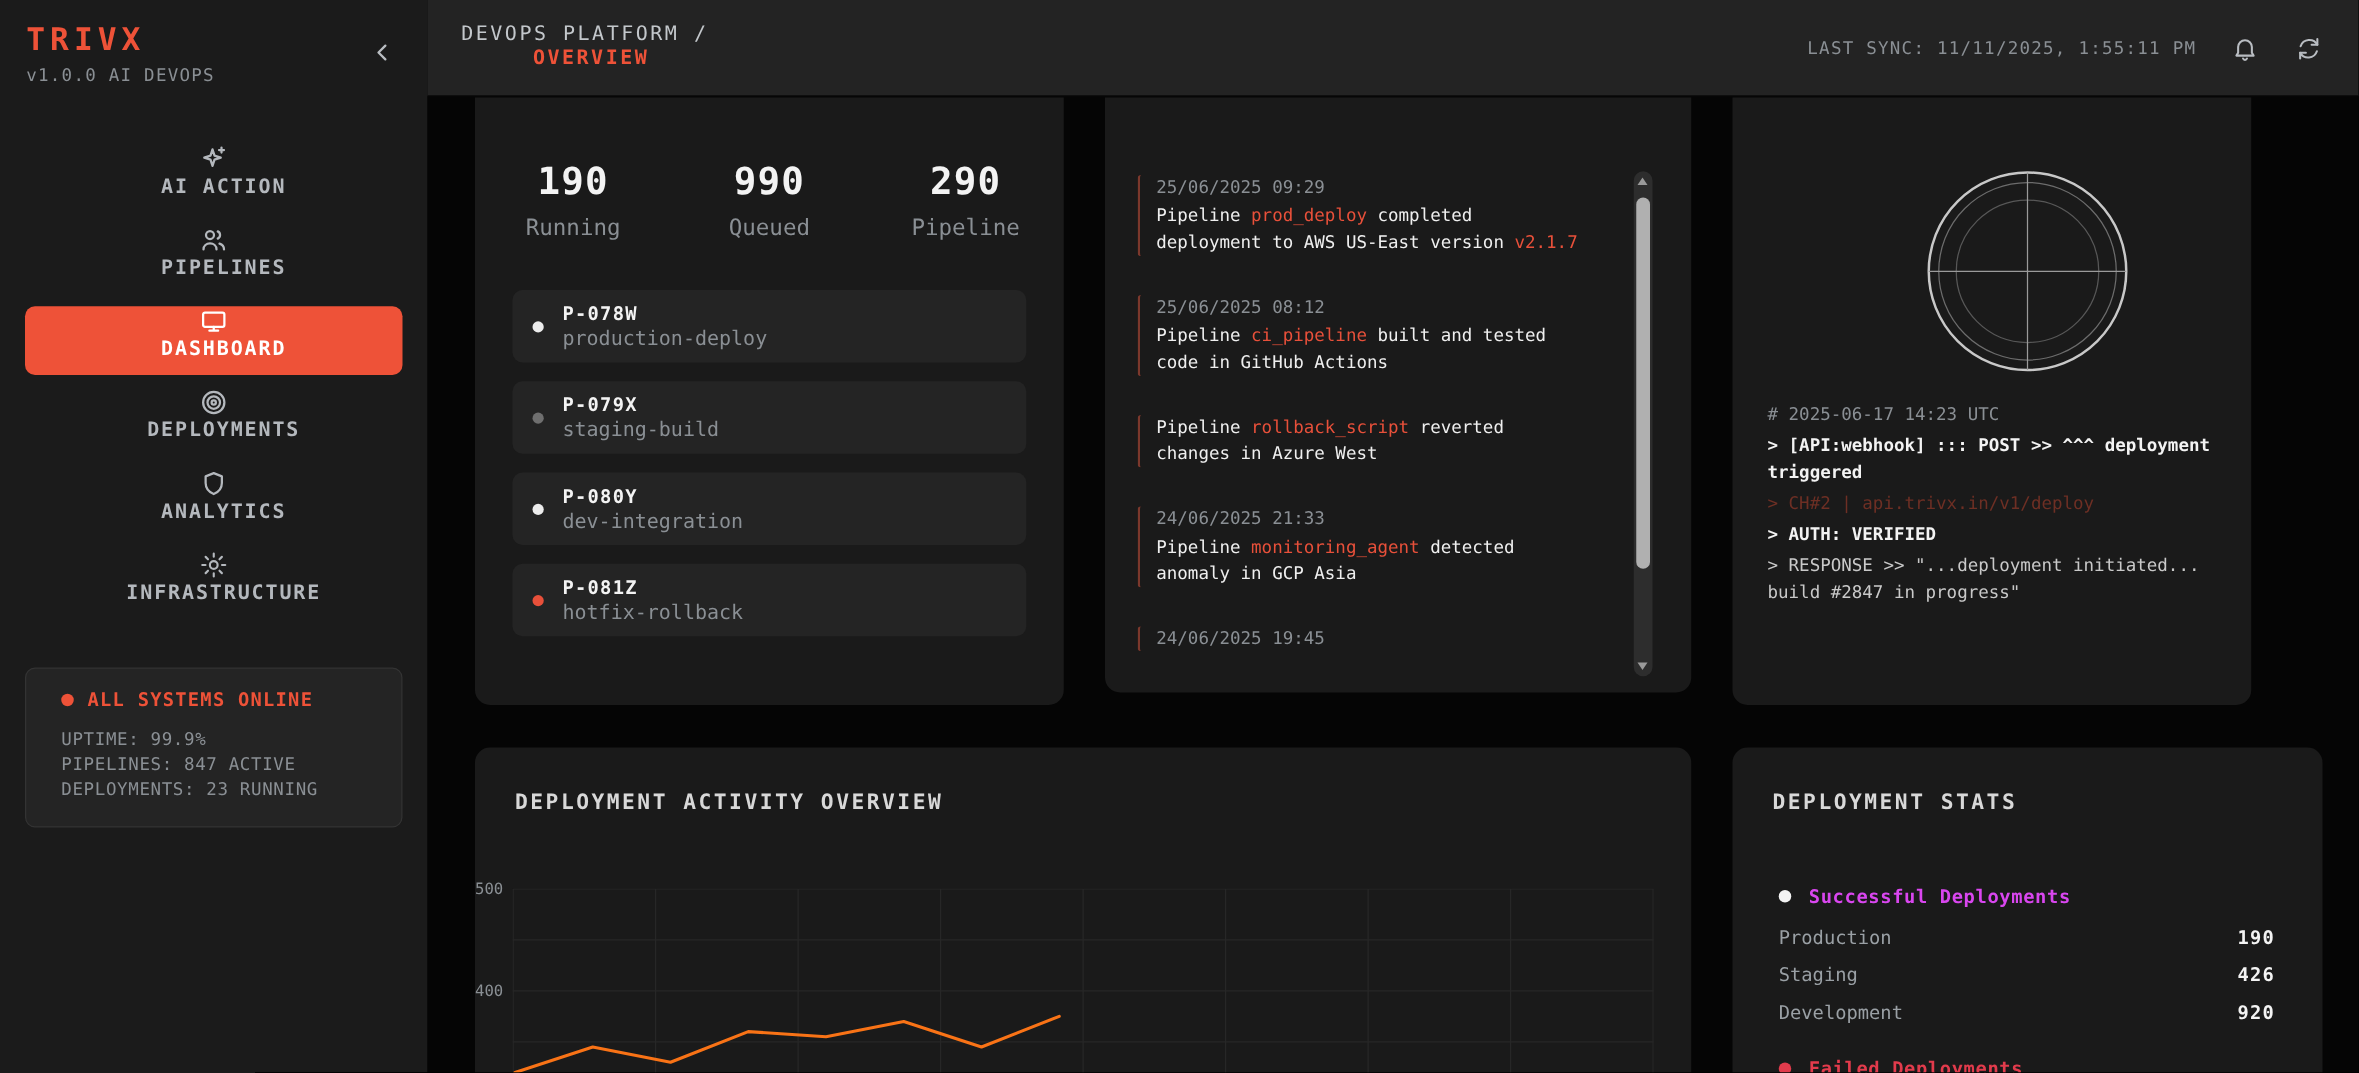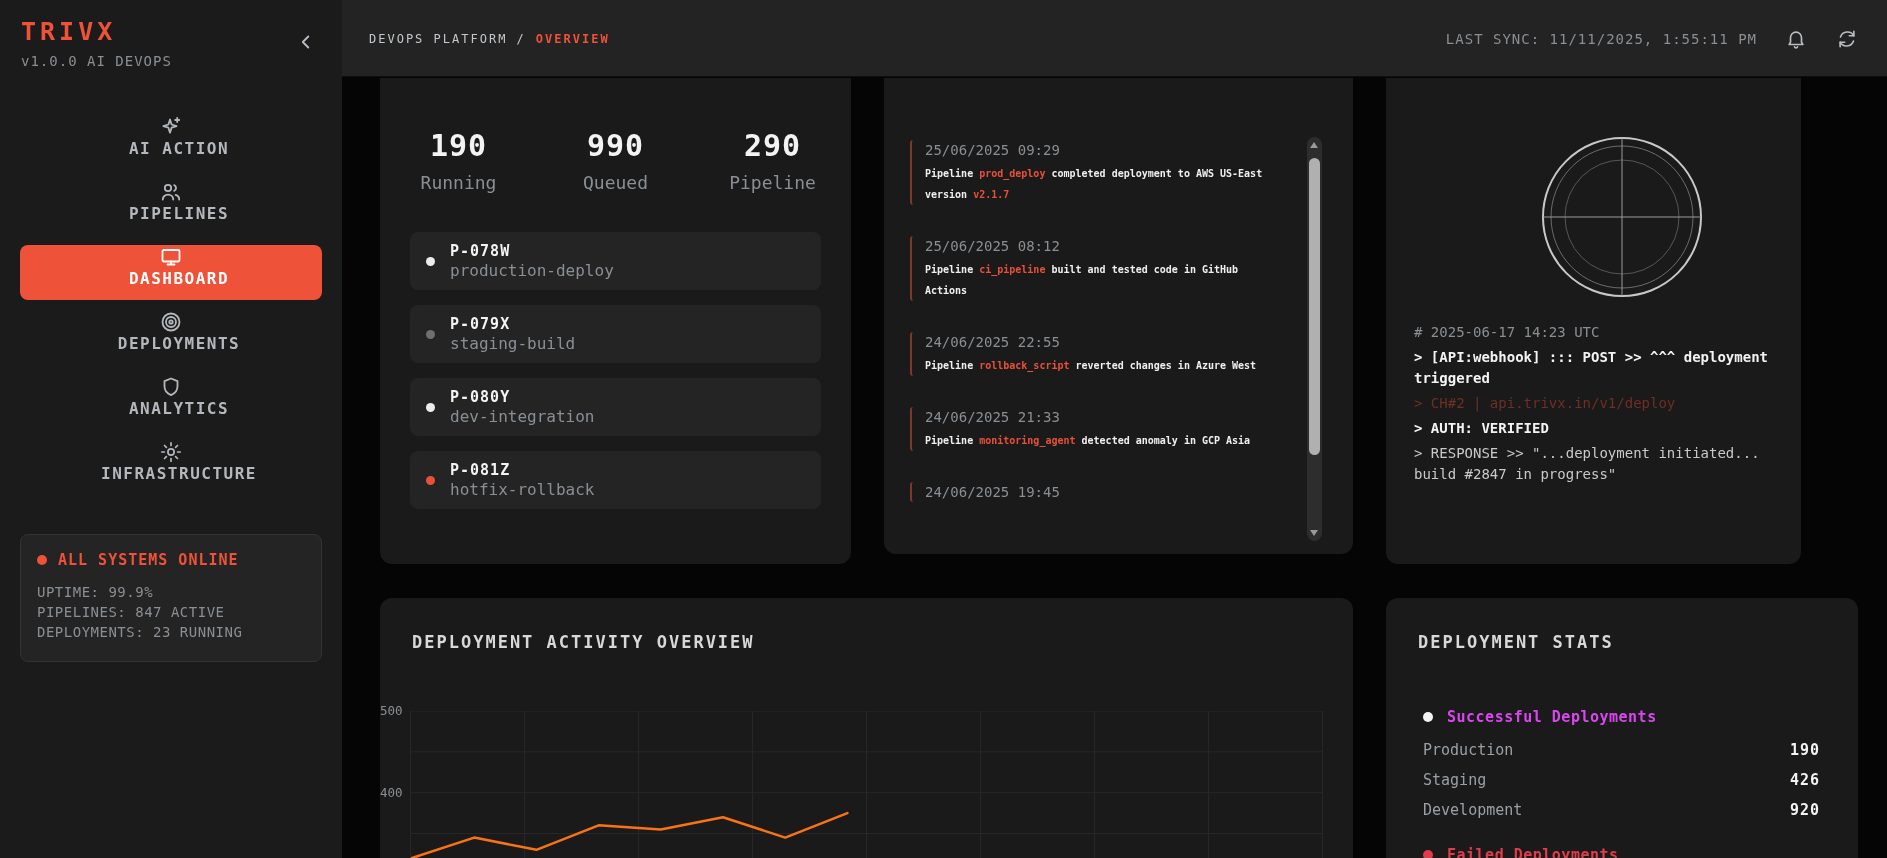--- a/index.html
+++ b/index.html
@@ -12,27 +12,27 @@
   
   .sidebar{position:absolute;left:0;top:0;width:342px;height:858px;background:#1b1b1b;}
   .brand-name{position:absolute;left:21px;top:17px;font-size:25px;font-weight:bold;letter-spacing:4px;color:#ee5238;}
   .brand-version{position:absolute;left:21px;top:53px;font-size:14px;letter-spacing:1px;color:#8a8f94;}
   .collapse-btn{position:absolute;left:292px;top:28px;width:28px;height:28px;color:#b9bdc2;cursor:pointer;display:flex;align-items:center;justify-content:center;}
   .nav{position:absolute;left:20px;top:115px;width:302px;}
   .nav-item{height:55px;margin-bottom:10px;border-radius:8px;display:flex;align-items:center;padding-left:16px;color:#b4b8bd;cursor:pointer;flex-direction:column;}
   .nav-item .icon{width:24px;height:24px;margin-right:17px;display:flex;align-items:center;justify-content:center;}
   .nav-item .nav-label{font-size:16px;font-weight:bold;letter-spacing:1.5px;}
   .nav-item.active{background:#ee5238;color:#ffffff;}
-  .status-box{position:absolute;left:20px;top:534px;width:302px;height:128px;background:#242424;border:1px solid #333;border-radius:8px;padding:16px 16px;}
+  .status-box{position:absolute;left:20px;top:534px;width:302px;height:128px;background:#242424;border:1px solid #333;border-radius:8px;padding:16px 28px;}
   .status-headline{display:flex;align-items:center;font-size:15px;font-weight:bold;letter-spacing:1px;color:#ee5238;margin-bottom:13px;}
   .status-dot{width:10px;height:10px;border-radius:50%;background:#ee5238;margin-right:11px;flex:none;}
   .status-line{font-size:14px;line-height:20px;color:#8a8f94;letter-spacing:0.5px;}
   
   .header{position:absolute;left:342px;top:0;width:1545px;height:77px;background:#232323;border-bottom:1px solid #0e0e0e;}
-  .breadcrumb{position:absolute;left:27px;top:0;height:77px;display:flex;align-items:center;font-size:12px;letter-spacing:2px;color:#c3c7cb;}
+  .breadcrumb{position:absolute;left:27px;top:17px;height:77px;display:flex;align-items:center;font-size:16px;letter-spacing:2px;color:#c3c7cb;flex-direction:column;}
   .breadcrumb .crumb-current{color:#ee5238;font-weight:bold;margin-left:10px;}
   .header-right{position:absolute;right:28px;top:0;height:77px;display:flex;align-items:center;gap:27px;}
   .last-sync{font-size:14px;letter-spacing:1px;color:#8a8f94;}
   .hicon{width:24px;height:24px;color:#b9bdc2;cursor:pointer;display:flex;align-items:center;justify-content:center;}
   
   .main{position:absolute;left:342px;top:77px;width:1545px;height:781px;background:#050505;}
   .card{position:absolute;background:#1a1a1a;border-radius:12px;}
   .card.cut-top{border-top-left-radius:0;border-top-right-radius:0;}
   
   .card-pipelines{left:38px;top:1px;width:471px;height:486px;overflow:hidden;}
@@ -42,21 +42,21 @@
   .stat-label{font-size:18px;color:#8a8f94;margin-top:9px;}
   .pipe-list{margin-top:39px;padding:0 30px;}
   .pipe-row{height:58px;margin-bottom:15px;background:#242424;border-radius:8px;display:flex;align-items:center;padding-left:16px;cursor:pointer;}
   .pipe-dot{width:9px;height:9px;border-radius:50%;margin-right:15px;flex:none;}
   .pipe-id{font-size:15px;font-weight:bold;color:#f3f3f3;letter-spacing:1px;line-height:19px;}
   .pipe-name{font-size:16px;color:#8a8f94;line-height:19px;}
   
   .card-log{left:542px;top:1px;width:469px;height:476px;overflow:hidden;padding:62px 0 0 26px;}
   .log-entry{border-left:2px solid #7c382c;border-radius:3px;padding-left:13px;margin-bottom:31px;width:360px;}
   .log-time{font-size:14px;color:#8a8f94;line-height:20px;margin-bottom:3px;}
-  .log-text{font-size:10px;font-weight:bold;color:#efefef;line-height:21px;width:344px;}
+  .log-text{font-size:14px;font-weight:normal;color:#efefef;line-height:21px;width:344px;}
   .log-hl{color:#e8503a;}
   .vscrollbar{position:absolute;right:31px;top:59px;width:15px;height:404px;background:#2d2d2d;border-radius:8px;}
   .scroll-up,.scroll-down{position:absolute;left:3px;width:0;height:0;border-left:4.5px solid transparent;border-right:4.5px solid transparent;cursor:pointer;}
   .scroll-up{top:5px;border-bottom:6px solid #9a9a9a;}
   .scroll-down{bottom:5px;border-top:6px solid #9a9a9a;}
   .scroll-thumb{position:absolute;left:2px;top:21px;width:11px;height:297px;background:#b0b0b0;border-radius:6px;cursor:grab;}
   
   .card-webhook{left:1044px;top:1px;width:415px;height:486px;overflow:hidden;}
   .radar{position:absolute;left:136px;top:39px;}
   .terminal{position:absolute;left:28px;top:244px;width:392px;}
@@ -248,21 +248,20 @@
       <div id="log-entries">
           <div class="log-entry">
             <div class="log-time">25/06/2025 09:29</div>
             <div class="log-text"><span>Pipeline </span><span class="log-hl">prod_deploy</span><span> completed deployment to AWS US-East version </span><span class="log-hl">v2.1.7</span></div>
           </div>
           <div class="log-entry">
             <div class="log-time">25/06/2025 08:12</div>
             <div class="log-text"><span>Pipeline </span><span class="log-hl">ci_pipeline</span><span> built and tested code in GitHub Actions</span></div>
           </div>
           <div class="log-entry">
-            <div class="log-time">24/06/2025 22:55</div>
             <div class="log-text"><span>Pipeline </span><span class="log-hl">rollback_script</span><span> reverted changes in Azure West</span></div>
           </div>
           <div class="log-entry">
             <div class="log-time">24/06/2025 21:33</div>
             <div class="log-text"><span>Pipeline </span><span class="log-hl">monitoring_agent</span><span> detected anomaly in GCP Asia</span></div>
           </div>
           <div class="log-entry">
             <div class="log-time">24/06/2025 19:45</div>
           </div>
         </div>

